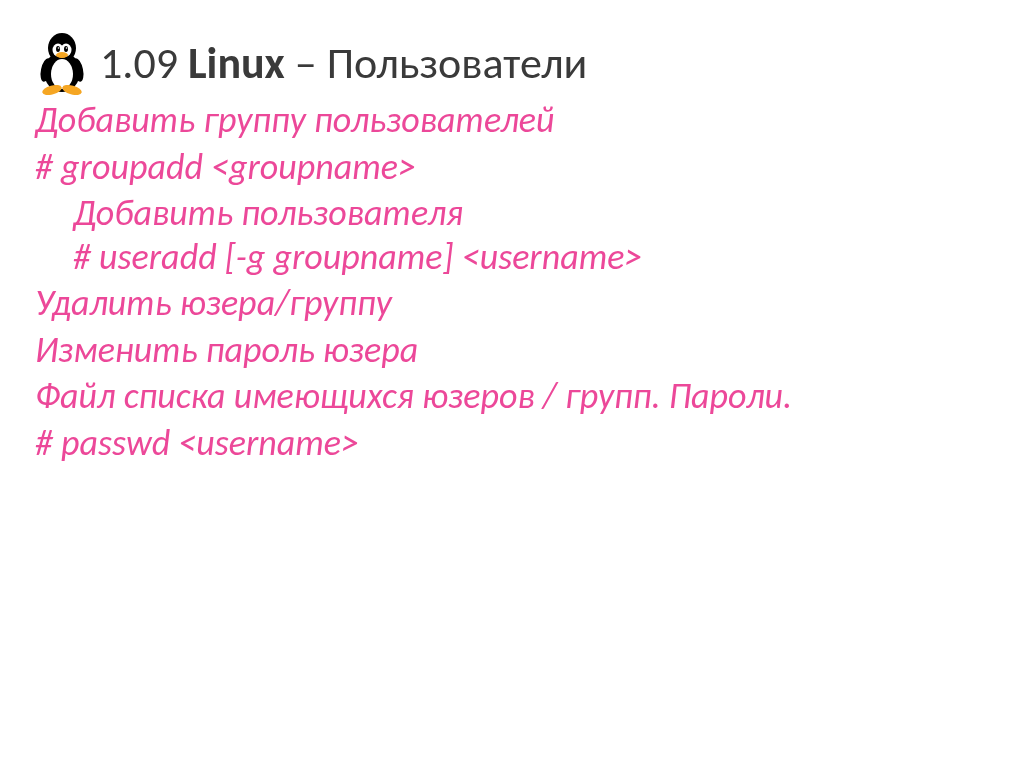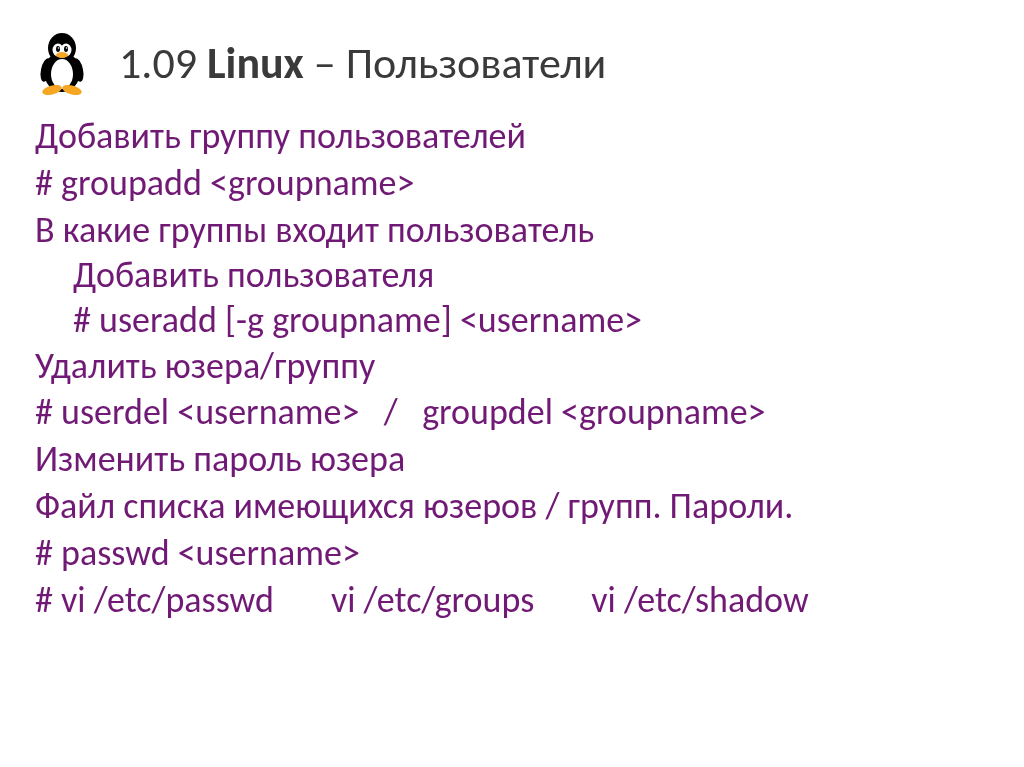--- a/index.html
+++ b/index.html
@@ -11,22 +11,21 @@
       width: 1024px;
       height: 767px;
       background: #ffffff;
       font-family: Calibri, Arial, sans-serif;
       padding: 30px 35px;
       color: #000000;
     }
     .header {
       display: flex;
       align-items: center;
-      margin-bottom: 18px;
-      gap: 19px;
+      margin-bottom: 2px;
     }
     .tux-icon {
       width: 55px;
       height: 65px;
       margin-right: 10px;
       flex-shrink: 0;
       position: relative;
     }
     .title {
       font-size: 44px;
@@ -38,22 +37,23 @@
     }
     .title .bold {
       font-weight: 700;
     }
     .title .thin {
       font-weight: 300;
     }
     .content-line {
       font-size: 36px;
       line-height: 1.3;
-      color: #701a75;
+      color: #ec4899;
       font-weight: 400;
+      font-style: italic;
     }
     .content-line.tight {
       line-height: 1.24;
       margin-left: 38px;
     }
   </style>
 </head>
 <body>
 
 <div class="header">
@@ -88,22 +88,19 @@
     <span class="num">1.09</span>
     <span> </span>
     <span class="bold">Linux</span>
     <span class="thin"> – </span><span class="thin">Пользователи</span>
   </h1>
 </div>
 
 <div>
   <div class="content-line">Добавить группу пользователей</div>
   <div class="content-line"># groupadd &lt;groupname&gt;</div>
-  <div class="content-line">В какие группы входит пользователь</div>
   <div class="content-line tight">Добавить пользователя</div>
   <div class="content-line tight"># useradd [-g groupname] &lt;username&gt;</div>
   <div class="content-line">Удалить юзера/группу</div>
-  <div class="content-line"># userdel &lt;username&gt;&nbsp;&nbsp;&nbsp;/&nbsp;&nbsp;&nbsp;groupdel &lt;groupname&gt;</div>
   <div class="content-line">Изменить пароль юзера</div>
   <div class="content-line">Файл списка имеющихся юзеров / групп. Пароли.</div>
   <div class="content-line"># passwd &lt;username&gt;</div>
-  <div class="content-line"># vi /etc/passwd&nbsp;&nbsp;&nbsp;&nbsp;&nbsp;&nbsp;&nbsp;vi /etc/groups&nbsp;&nbsp;&nbsp;&nbsp;&nbsp;&nbsp;&nbsp;vi /etc/shadow</div>
 </div>
 
 </body></html>

